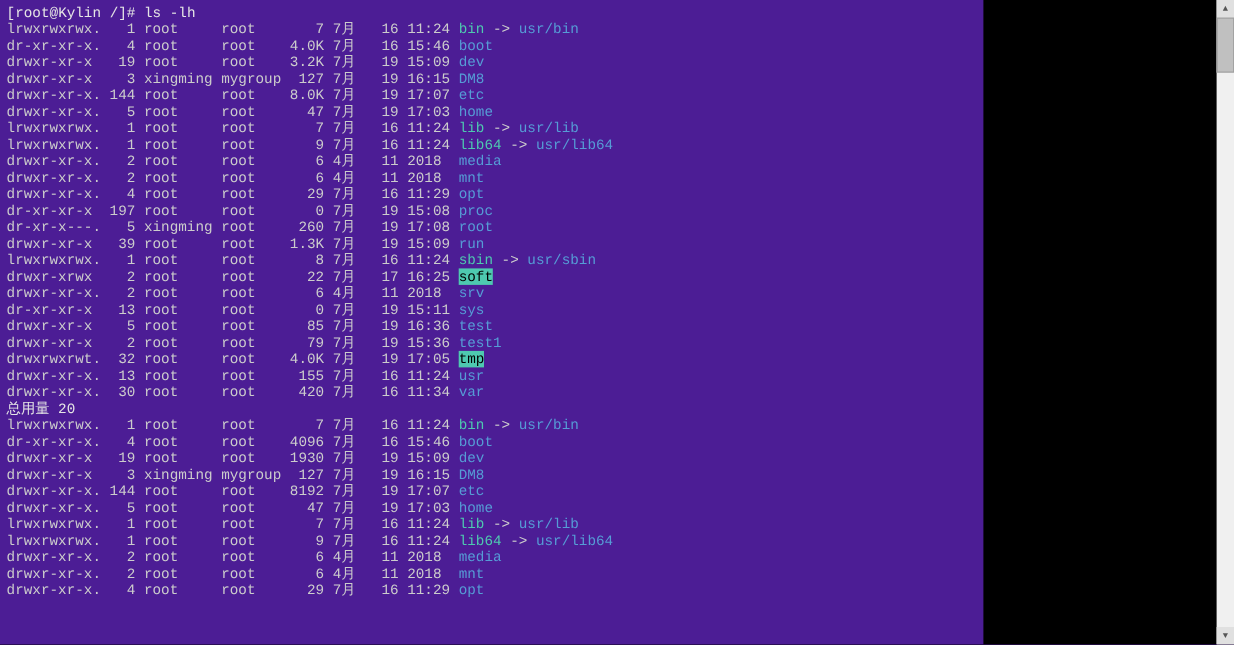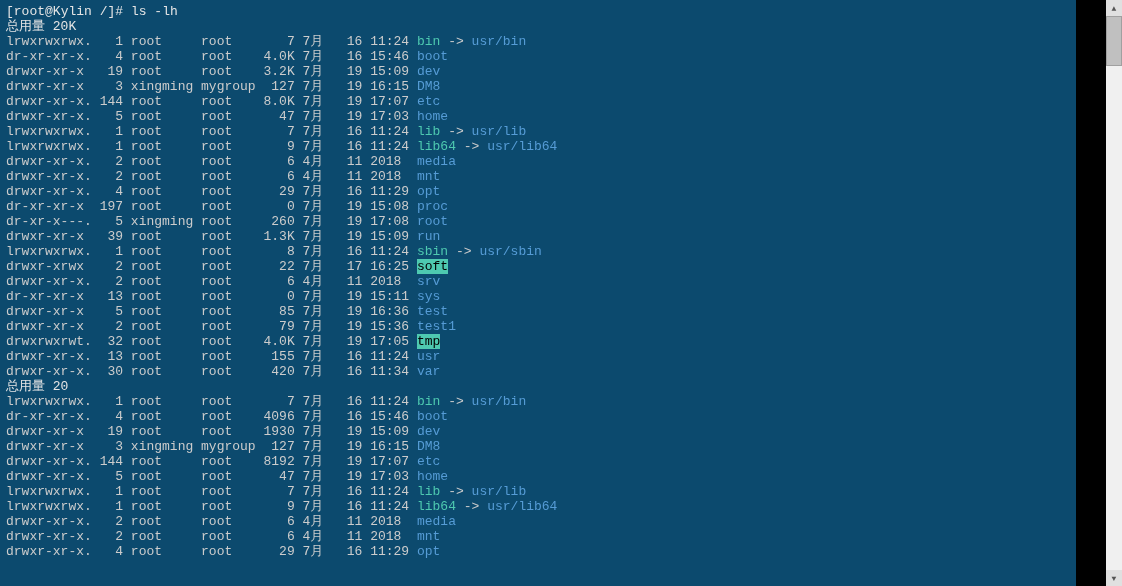--- a/index.html
+++ b/index.html
@@ -12,25 +12,25 @@
       font-family: 'Consolas', 'Monaco', 'Courier New', monospace;
       font-size: 13px;
       line-height: 15px;
       color: #ccc;
       width: 1122px;
       height: 586px;
       overflow: hidden;
       position: relative;
     }
     .terminal {
-      width: 1076px;
+      width: 894px;
       height: 586px;
       overflow-y: auto;
       padding: 4px 6px;
-      background: #0c4a6e;
+      background: #4c1d95;
     }
     .scrollbar {
       position: absolute;
       right: 0;
       top: 0;
       width: 16px;
       height: 586px;
       background: #f0f0f0;
     }
     .scrollbar-thumb {
@@ -61,21 +61,20 @@
     .gray { color: #ccc; }
     .cyan { color: #4ec9b0; margin-top: 36px; }
     .blue { color: #569cd6; }
     .hl-green { background-color: #4ec9b0; color: #000; text-align: right; }
   </style>
 </head>
 <body>
 
 <div class="terminal">
   <div class="line"><span class="white">[</span><span class="white">root</span><span class="white">@</span><span class="white">Kylin</span><span class="white"> </span><span class="white">/</span><span class="white">]</span><span class="white">#</span><span class="white"> </span><span class="white">ls -lh</span></div>
-  <div class="line white">总用量 20K</div>
   <div id="listing1-container">
       <div class="line"><span class="gray">lrwxrwxrwx.</span><span class="gray">   1</span><span class="gray"> root    </span><span class="gray"> root   </span><span class="gray">    7</span><span class="gray"> 7月 </span><span class="gray">  16</span><span class="gray"> 11:24</span> <span class="cyan">bin</span><span class="gray"> -&gt; </span><span class="blue">usr/bin</span></div>
       <div class="line"><span class="gray">dr-xr-xr-x.</span><span class="gray">   4</span><span class="gray"> root    </span><span class="gray"> root   </span><span class="gray"> 4.0K</span><span class="gray"> 7月 </span><span class="gray">  16</span><span class="gray"> 15:46</span> <span class="blue">boot</span></div>
       <div class="line"><span class="gray">drwxr-xr-x </span><span class="gray">  19</span><span class="gray"> root    </span><span class="gray"> root   </span><span class="gray"> 3.2K</span><span class="gray"> 7月 </span><span class="gray">  19</span><span class="gray"> 15:09</span> <span class="blue">dev</span></div>
       <div class="line"><span class="gray">drwxr-xr-x </span><span class="gray">   3</span><span class="gray"> xingming</span><span class="gray"> mygroup</span><span class="gray">  127</span><span class="gray"> 7月 </span><span class="gray">  19</span><span class="gray"> 16:15</span> <span class="blue">DM8</span></div>
       <div class="line"><span class="gray">drwxr-xr-x.</span><span class="gray"> 144</span><span class="gray"> root    </span><span class="gray"> root   </span><span class="gray"> 8.0K</span><span class="gray"> 7月 </span><span class="gray">  19</span><span class="gray"> 17:07</span> <span class="blue">etc</span></div>
       <div class="line"><span class="gray">drwxr-xr-x.</span><span class="gray">   5</span><span class="gray"> root    </span><span class="gray"> root   </span><span class="gray">   47</span><span class="gray"> 7月 </span><span class="gray">  19</span><span class="gray"> 17:03</span> <span class="blue">home</span></div>
       <div class="line"><span class="gray">lrwxrwxrwx.</span><span class="gray">   1</span><span class="gray"> root    </span><span class="gray"> root   </span><span class="gray">    7</span><span class="gray"> 7月 </span><span class="gray">  16</span><span class="gray"> 11:24</span> <span class="cyan">lib</span><span class="gray"> -&gt; </span><span class="blue">usr/lib</span></div>
       <div class="line"><span class="gray">lrwxrwxrwx.</span><span class="gray">   1</span><span class="gray"> root    </span><span class="gray"> root   </span><span class="gray">    9</span><span class="gray"> 7月 </span><span class="gray">  16</span><span class="gray"> 11:24</span> <span class="cyan">lib64</span><span class="gray"> -&gt; </span><span class="blue">usr/lib64</span></div>
       <div class="line"><span class="gray">drwxr-xr-x.</span><span class="gray">   2</span><span class="gray"> root    </span><span class="gray"> root   </span><span class="gray">    6</span><span class="gray"> 4月 </span><span class="gray">  11</span><span class="gray"> 2018 </span> <span class="blue">media</span></div>

